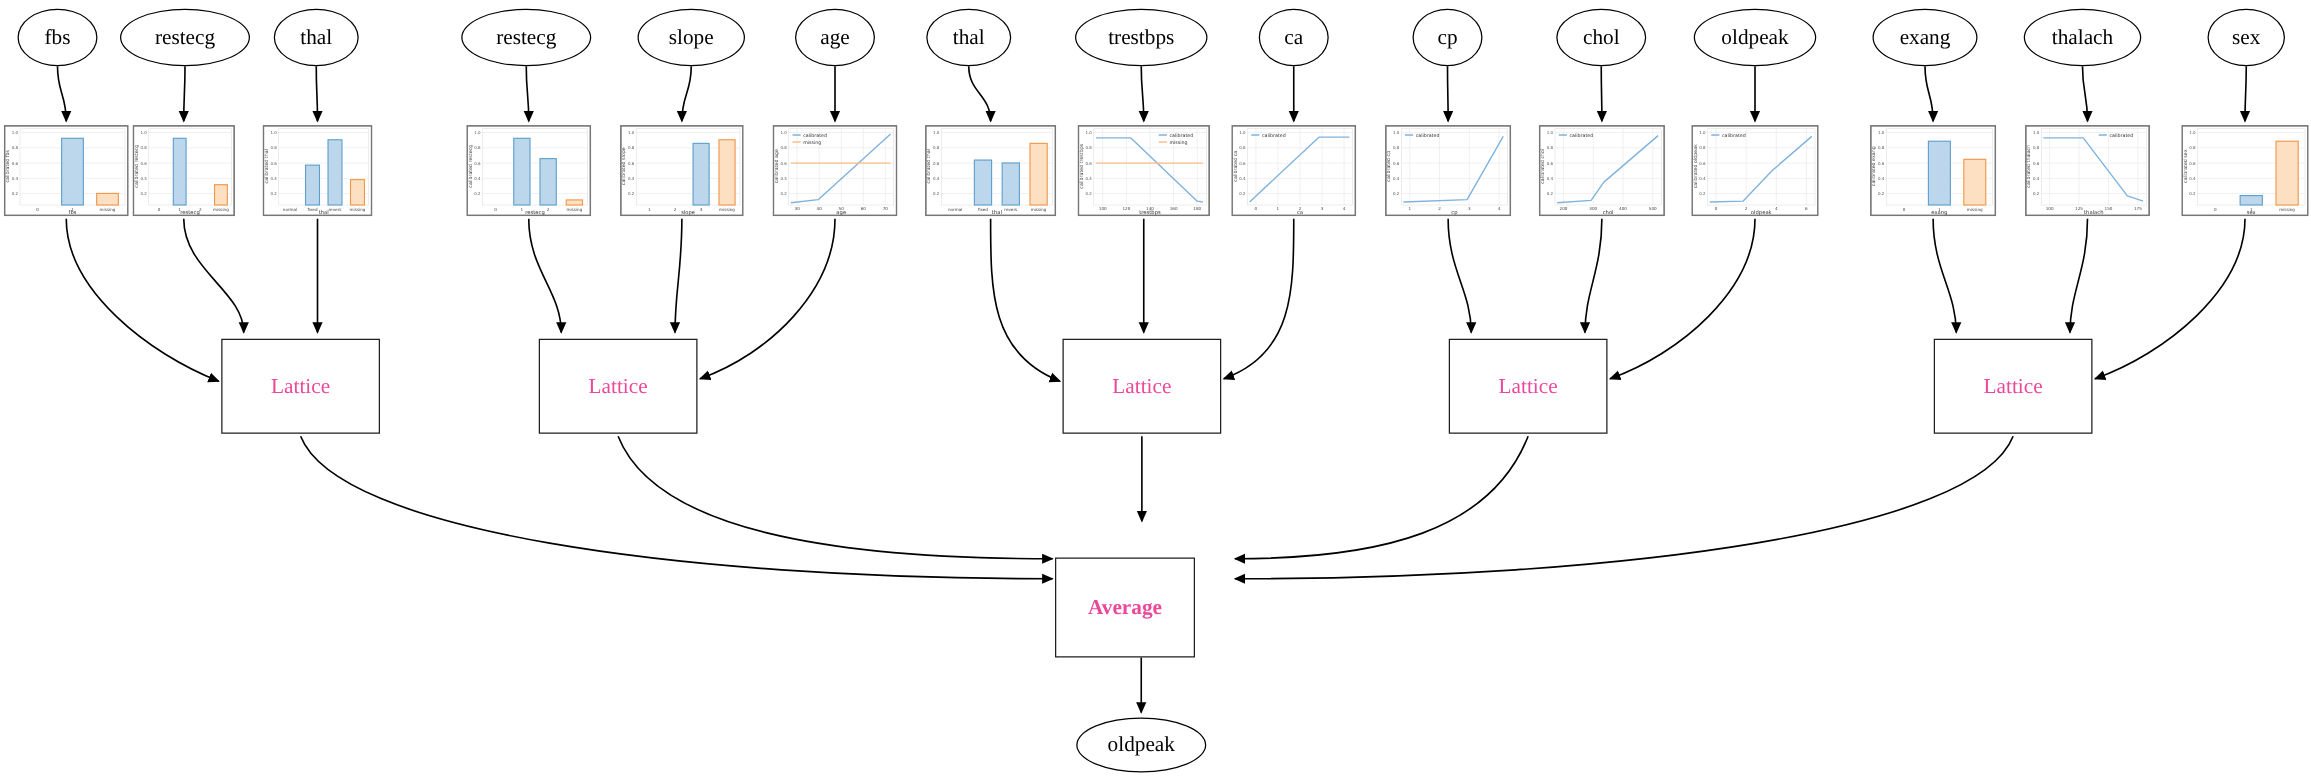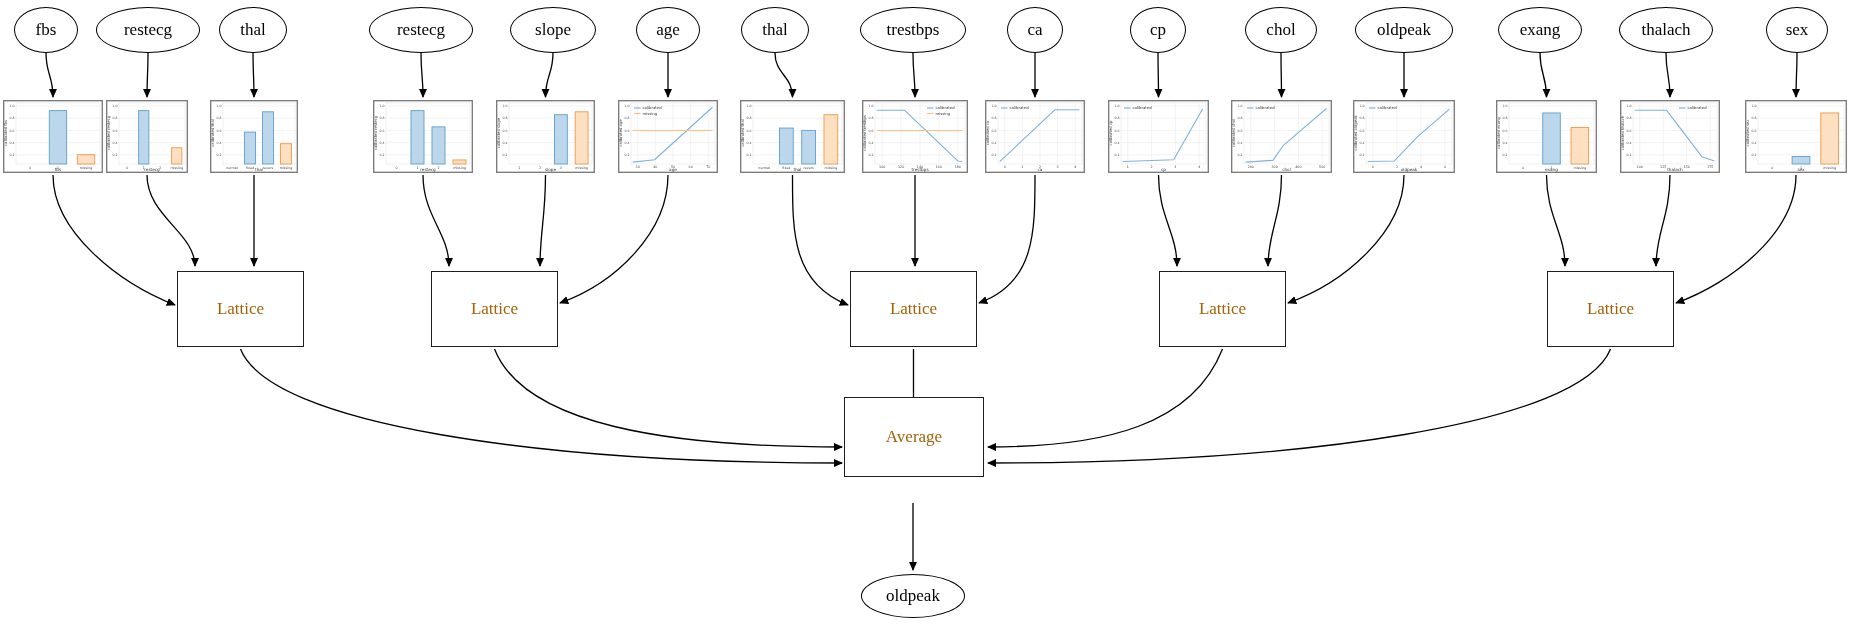--- a/index.html
+++ b/index.html
@@ -4,21 +4,21 @@
 <style>
   html,body{margin:0;padding:0;background:#ffffff;}
   #canvas{position:relative;width:1849px;height:627px;background:#ffffff;
           font-family:"Liberation Serif","DejaVu Serif",serif;overflow:hidden;}
   #edges{position:absolute;left:0;top:0;width:1849px;height:627px;pointer-events:none;}
   .node-ellipse{position:absolute;border:1.2px solid #000;border-radius:50%;
       display:flex;align-items:center;justify-content:center;background:#fff;
       font-size:17px;color:#000;box-sizing:border-box;}
   .box-node{position:absolute;border:1.5px solid #1f1f1f;background:#fff;
       display:flex;align-items:center;justify-content:center;
-      font-size:17px;color:#a16207;box-sizing:border-box;}
+      font-size:17px;color:#ec4899;box-sizing:border-box;}
   .chart-svg{position:absolute;font-family:"DejaVu Sans","Liberation Sans",sans-serif;}
 </style>
 </head>
 <body>
 
 <div id="canvas">
   <svg id="edges" width="1849" height="627" viewBox="0 0 1849 627">
       <defs>
         <marker id="ah" viewBox="0 0 10 10" refX="8.5" refY="5" markerWidth="7.5" markerHeight="7.5" orient="auto-start-reverse">
           <path d="M0,0.8 L9.5,5 L0,9.2 z" fill="#000000"></path>
@@ -492,20 +492,20 @@
       </div>
       <div class="box-node" style="left: 850px; top: 271px; width: 127px; height: 76px;">
         <div>Lattice</div>
       </div>
       <div class="box-node" style="left: 1159px; top: 271px; width: 127px; height: 76px;">
         <div>Lattice</div>
       </div>
       <div class="box-node" style="left: 1547px; top: 271px; width: 127px; height: 76px;">
         <div>Lattice</div>
       </div>
-      <div class="box-node" style="left: 844px; top: 397px; width: 140px; height: 80px;">
+      <div class="box-node" style="left: 844px; top: 446px; width: 112px; height: 80px; font-weight: bold;">
         <div>Average</div>
       </div>
       <div class="node-ellipse" style="left: 861px; top: 574px; width: 104px; height: 44px;">
         <div>oldpeak</div>
       </div>
     </div>
 </div>
 
 </body></html>

